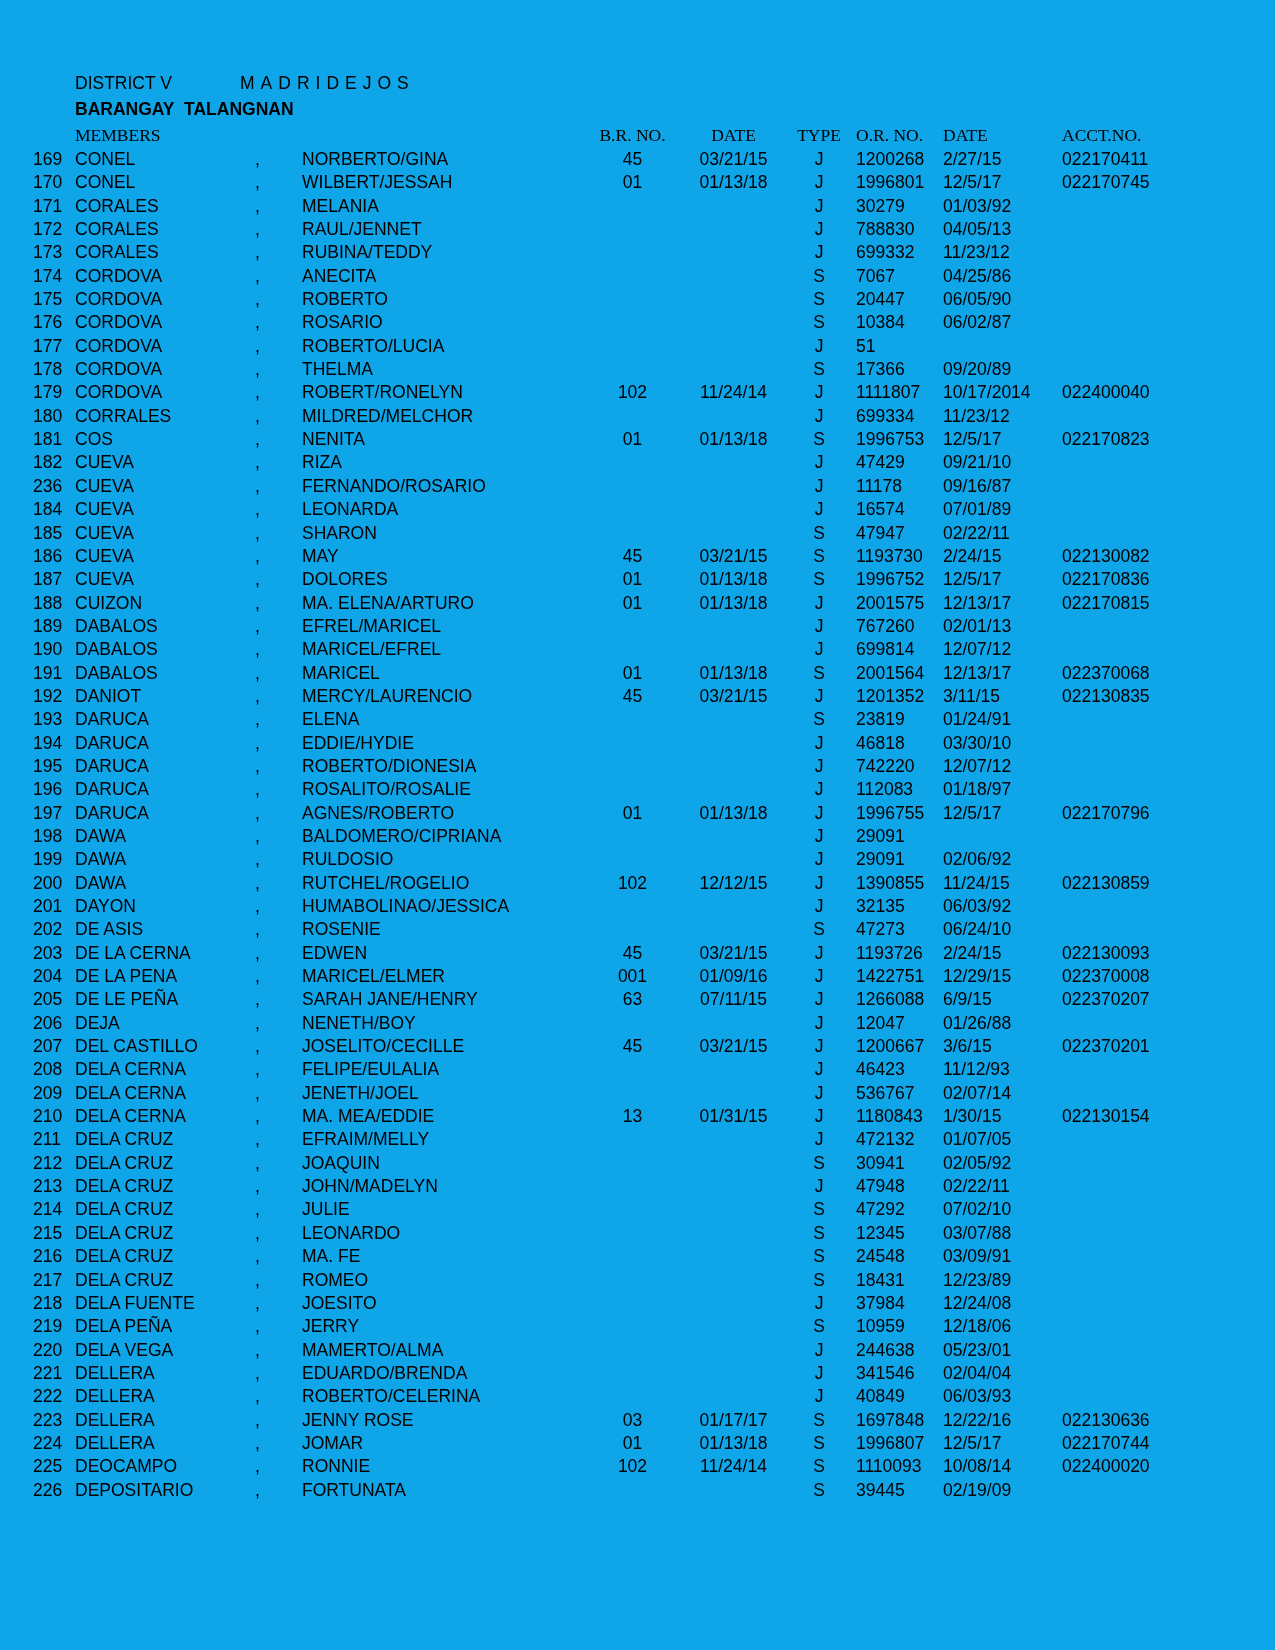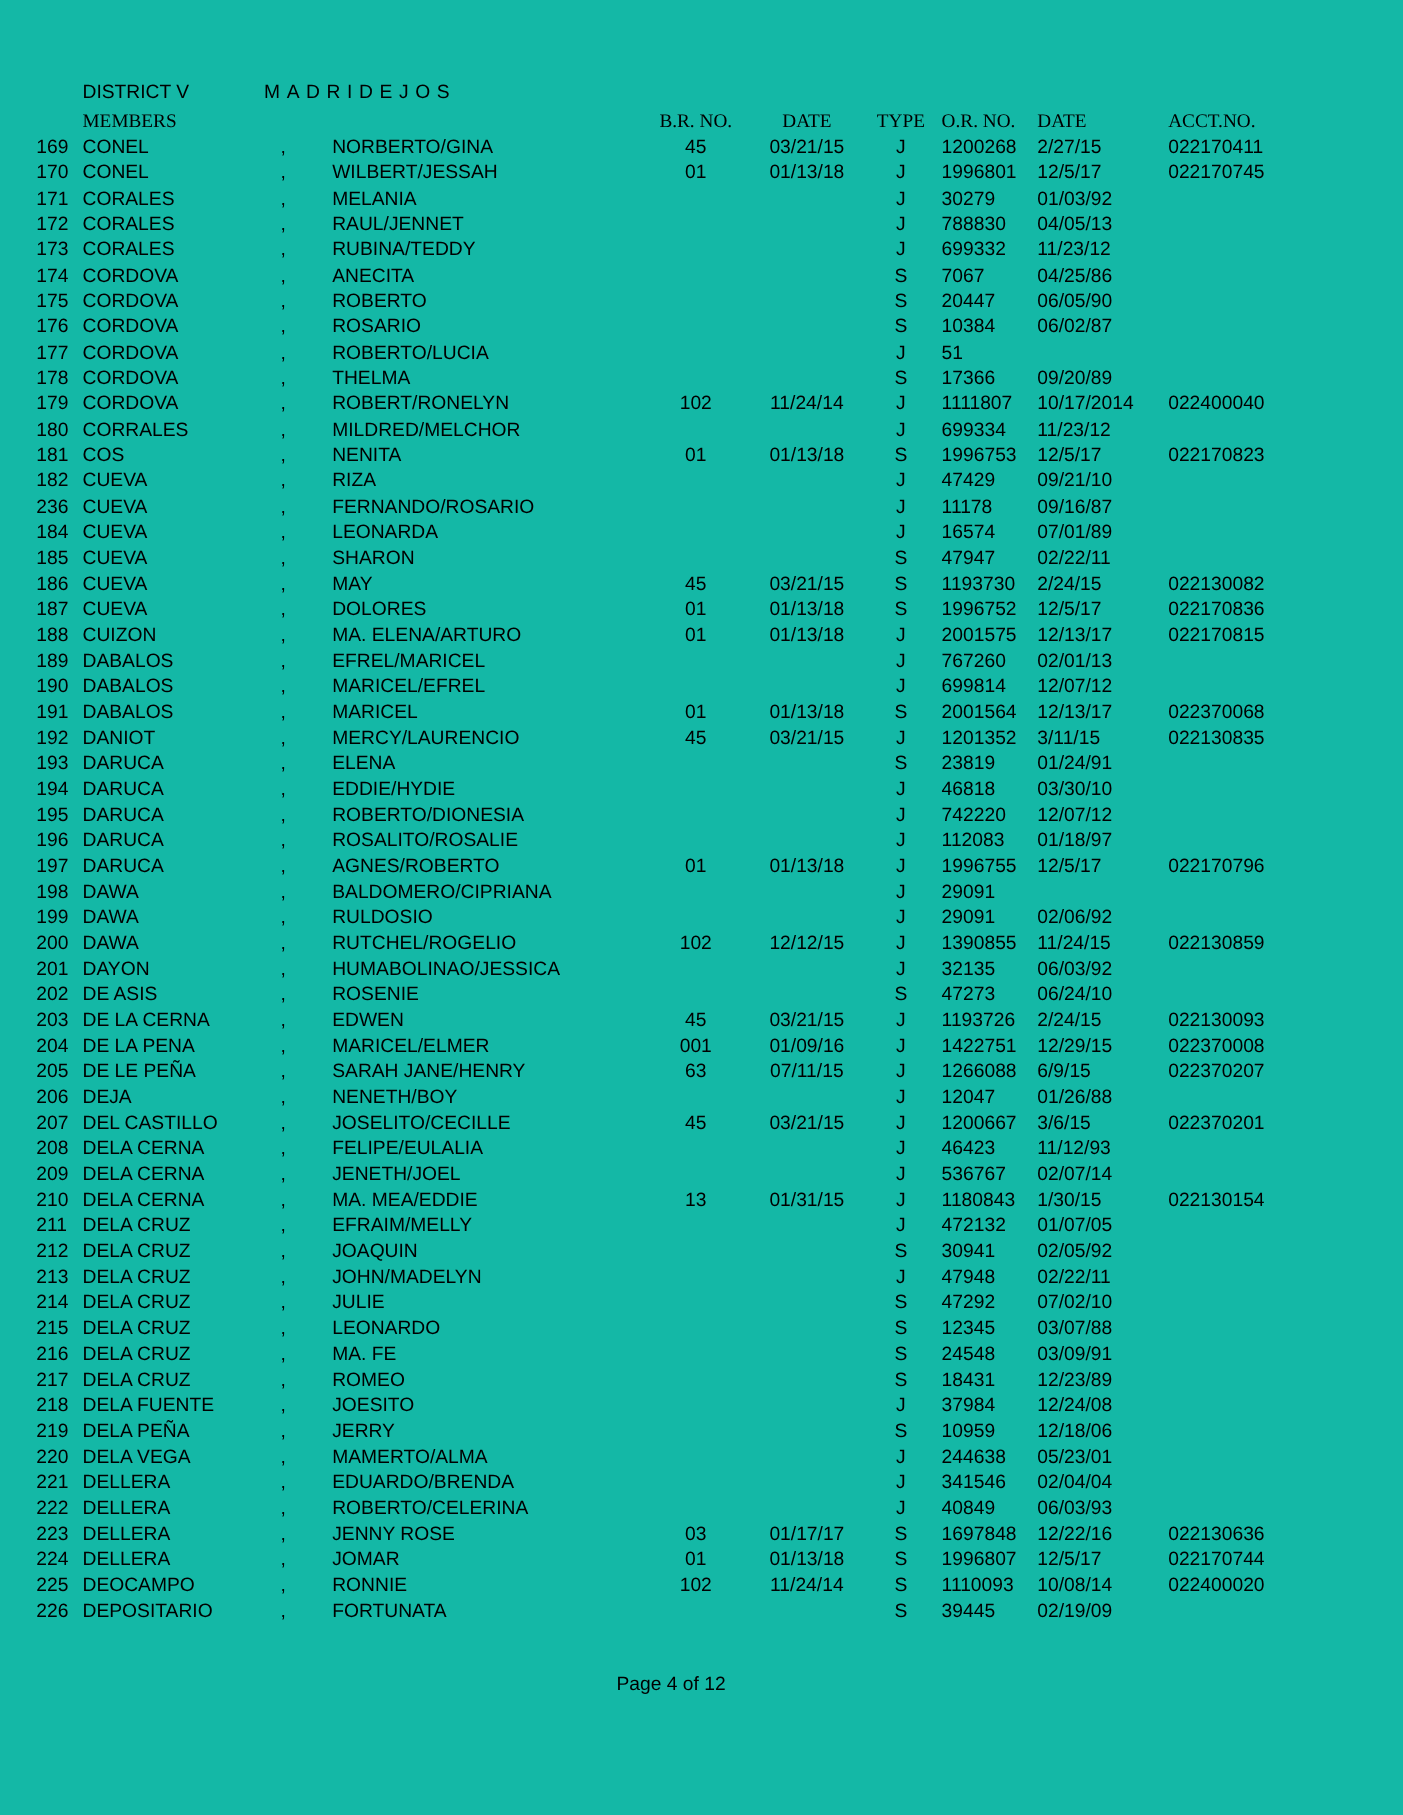--- a/index.html
+++ b/index.html
@@ -1,19 +1,19 @@
 <!DOCTYPE html>
 <html><head>
 <meta charset="utf-8">
 <style>
   html,body { margin:0; padding:0; background:#ffffff; }
   .page {
     position:relative;
     width:1275px; height:1650px;
-    background:#14b8a6;
+    background:#0ea5e9;
     font-family:"Liberation Sans", sans-serif;
     font-size:17.5px;
     color:#000;
     overflow:hidden;
   }
   .content { position:absolute; left:30px; top:70px; width:1215px; }
   .hline { height:26px; line-height:26px; white-space:nowrap; padding-left:45px; }
   .district-label { display:inline-block; width:165px; }
   .municipality { letter-spacing:6px; }
   .barangay { font-weight:bold; word-spacing:5px; }
@@ -38,20 +38,21 @@
 </head>
 <body>
 
 <div class="page">
   <div class="content">
 
     <div class="hline">
       <span class="district-label">DISTRICT V</span><span class="municipality">MADRIDEJOS</span>
     </div>
 
+    <div class="hline barangay">BARANGAY TALANGNAN</div>
 
     <div class="grid" style="height:26px;line-height:26px;font-family:Liberation Serif, serif;">
       <div></div>
       <div>MEMBERS</div>
       <div></div>
       <div></div>
       <div class="c-brno">B.R. NO.</div>
       <div class="c-date1">DATE</div>
       <div class="c-type">TYPE</div>
       <div>O.R. NO.</div>
@@ -809,14 +810,13 @@
     <div class="c-brno"></div>
     <div class="c-date1"></div>
     <div class="c-type">S</div>
     <div class="c-orno">39445</div>
     <div class="c-date2">02/19/09</div>
     <div class="c-acct"></div>
   </div>
 </div>
   </div>
 
-  <div class="footer">Page 4 of 12</div>
 </div>
 
 </body></html>

